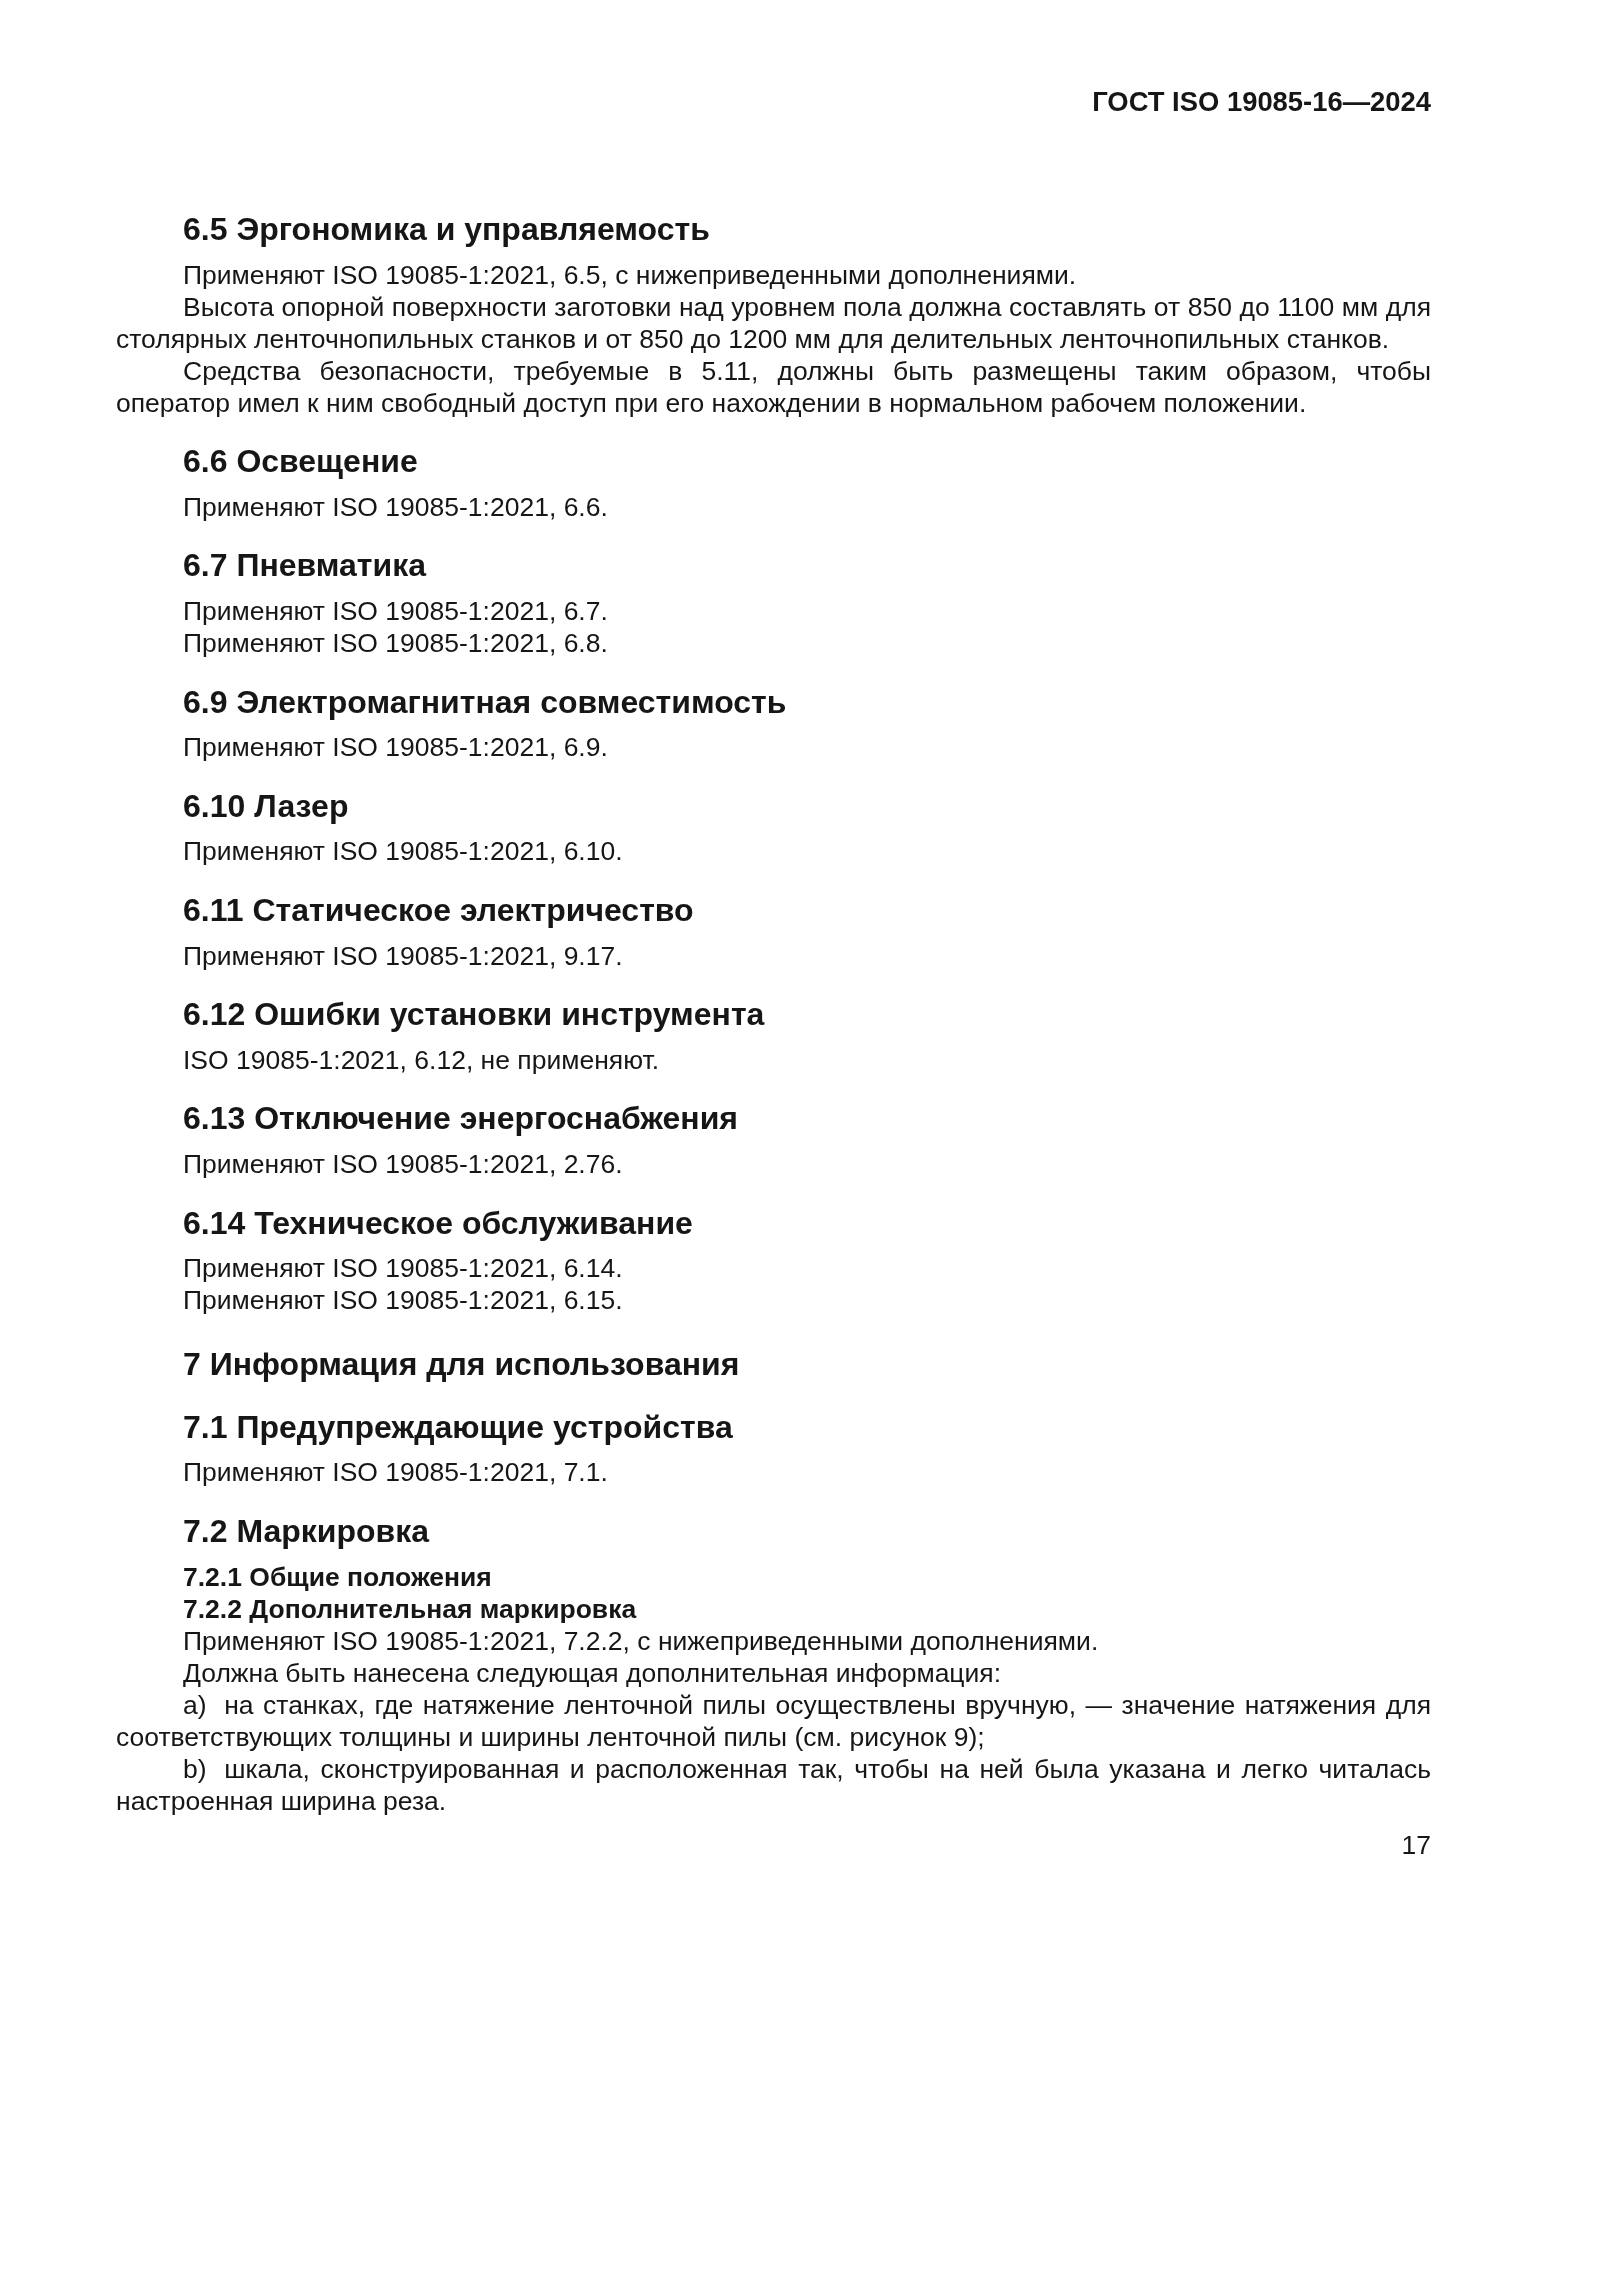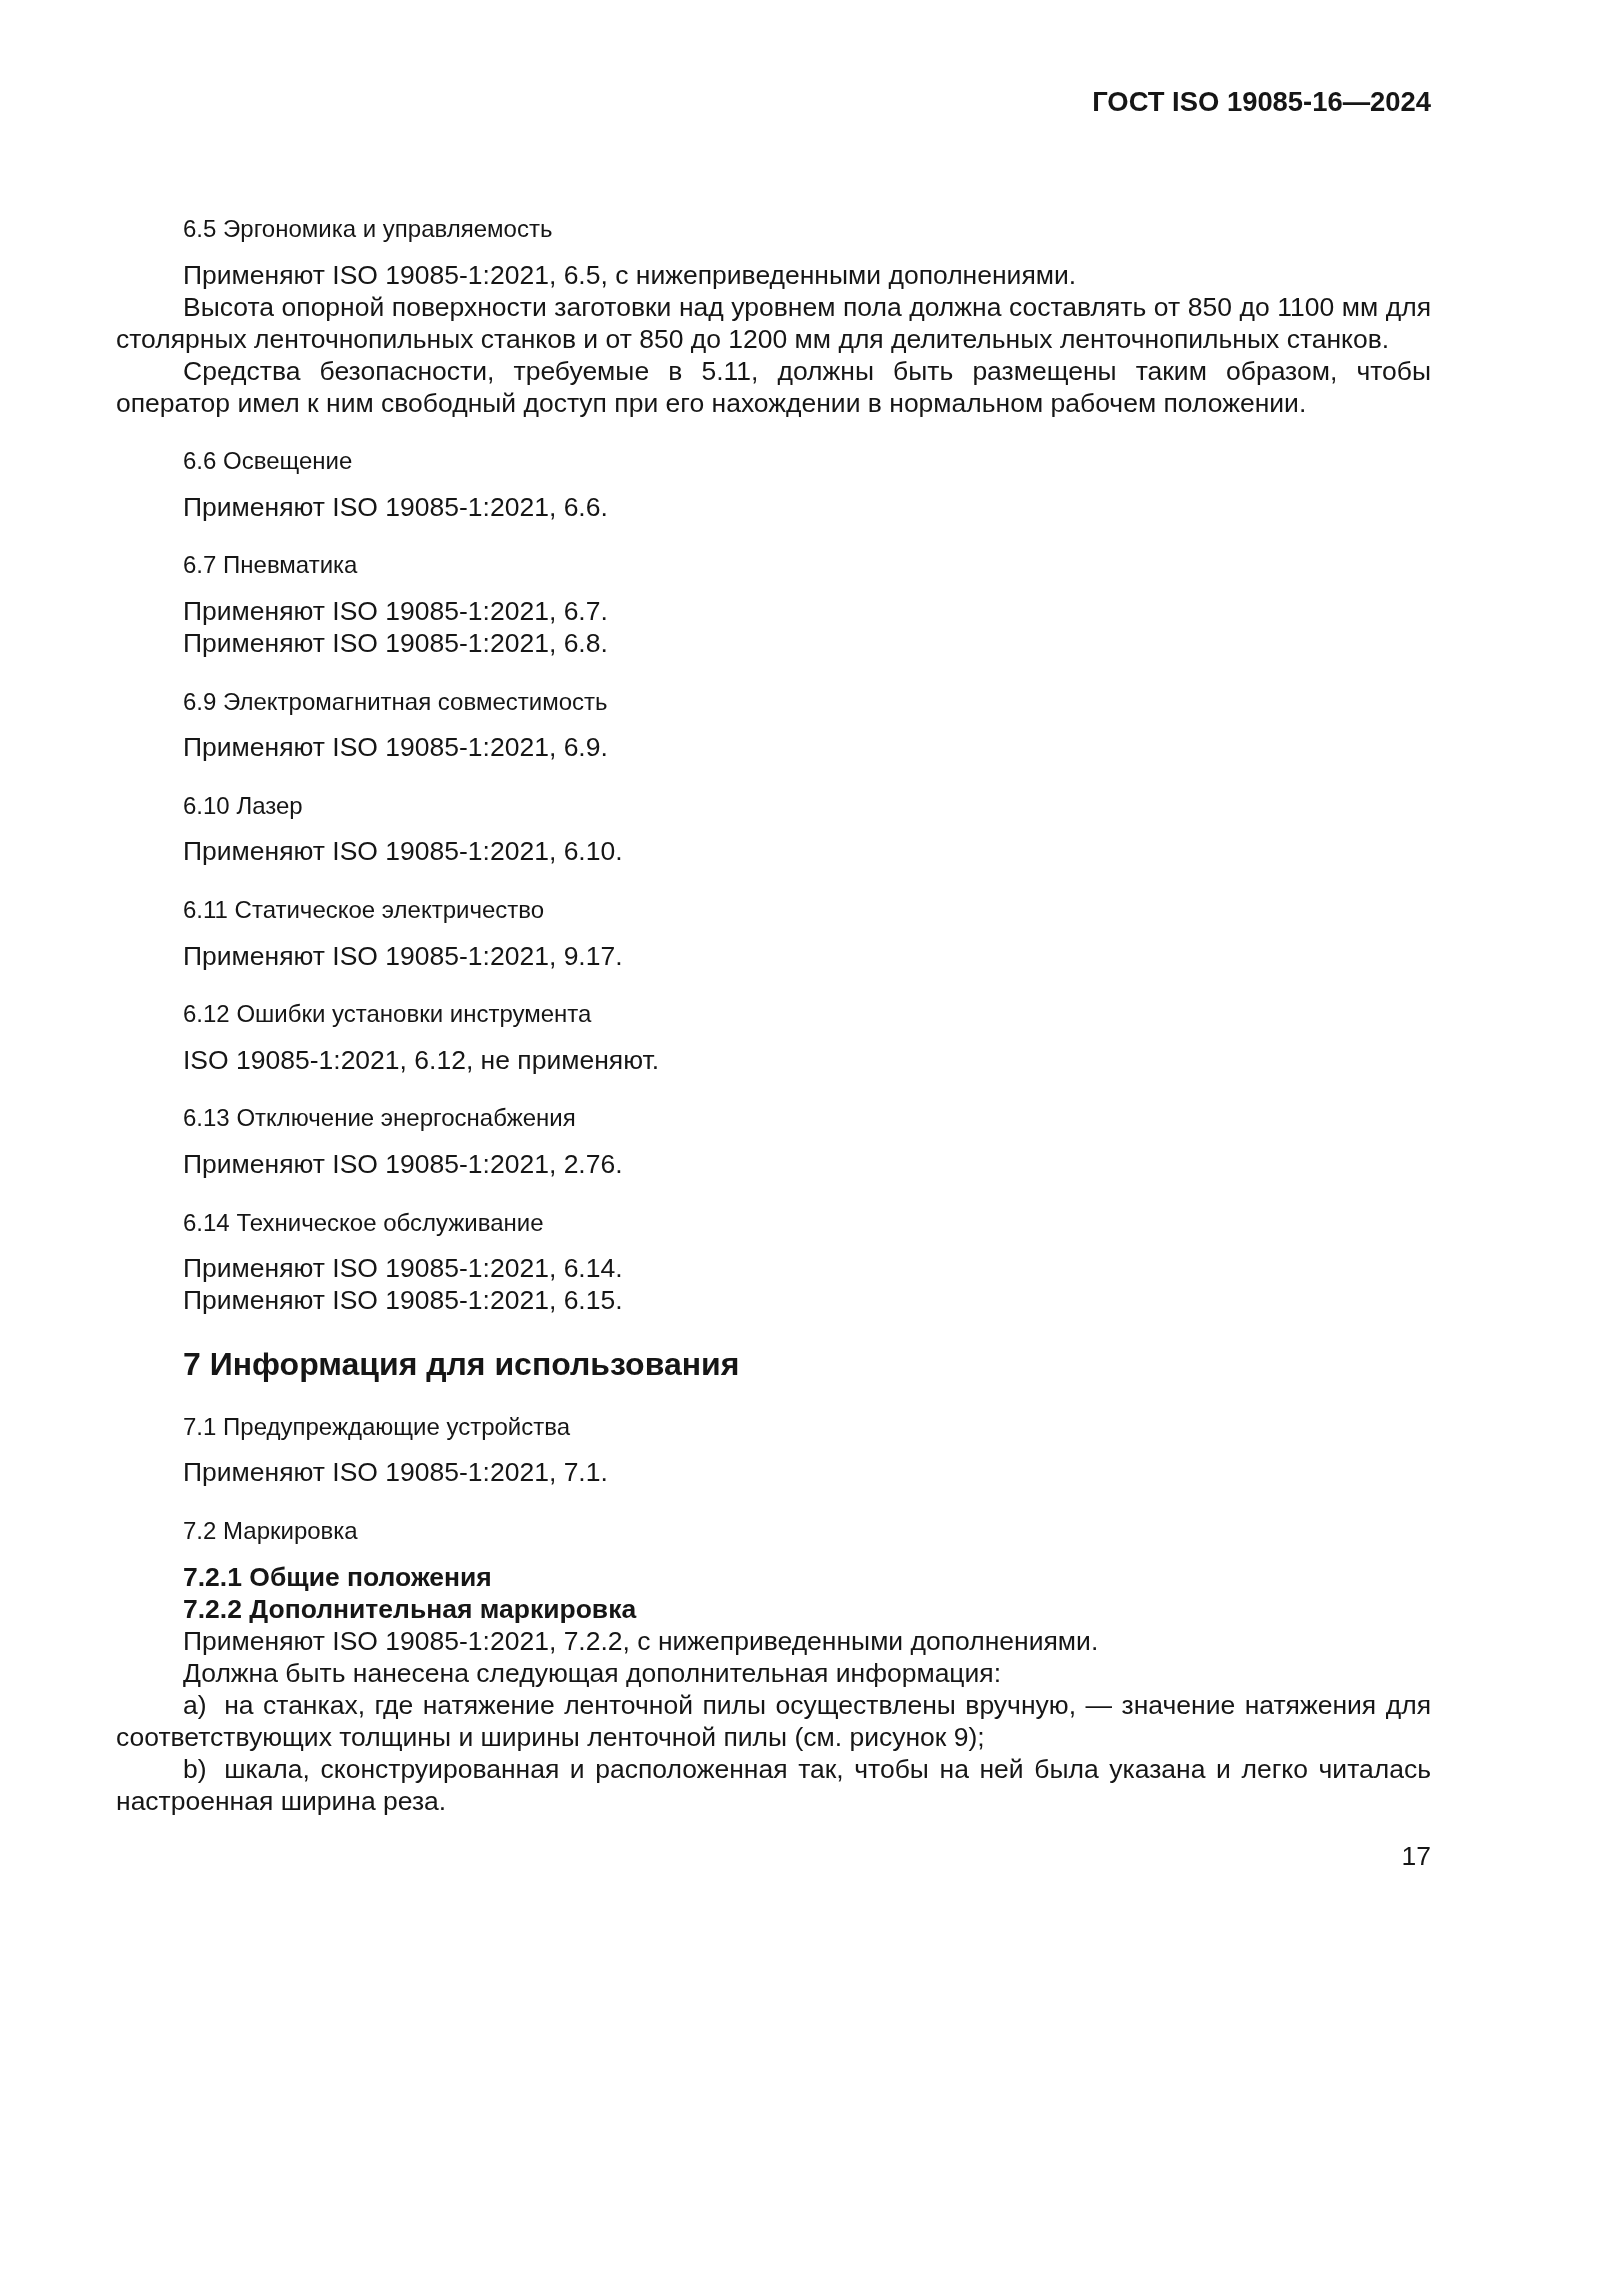--- a/index.html
+++ b/index.html
@@ -21,23 +21,23 @@
     line-height: 32px;
     margin: 0 0 95px 0;
   }
   h1.ch {
     font-size: 32px;
     line-height: 39px;
     font-weight: 700;
     margin: 29px 0 0 67px;
   }
   h2.sh {
-    font-size: 24px;
+    font-size: 32px;
     line-height: 32px;
-    font-weight: 400;
+    font-weight: 700;
     margin: 26.5px 0 13.7px 67px;
   }
   h3.ssh {
     font-size: 26.5px;
     line-height: 32px;
     font-weight: 700;
     margin: 0 0 0 67px;
   }
   p.bp {
     font-size: 26.5px;
@@ -45,21 +45,21 @@
     margin: 0;
     text-indent: 67px;
     text-align: justify;
   }
   p.bp.single { text-align: left; }
   .li-label { margin-right: 17.6px; }
   .page-footer {
     text-align: right;
     font-size: 26.5px;
     line-height: 32px;
-    margin-top: 23px;
+    margin-top: 12px;
   }
 </style>
 </head>
 <body>
 
 <div class="page">
 
   <div class="page-header">
     <span>ГОСТ ISO 19085-16—2024</span>
   </div>

